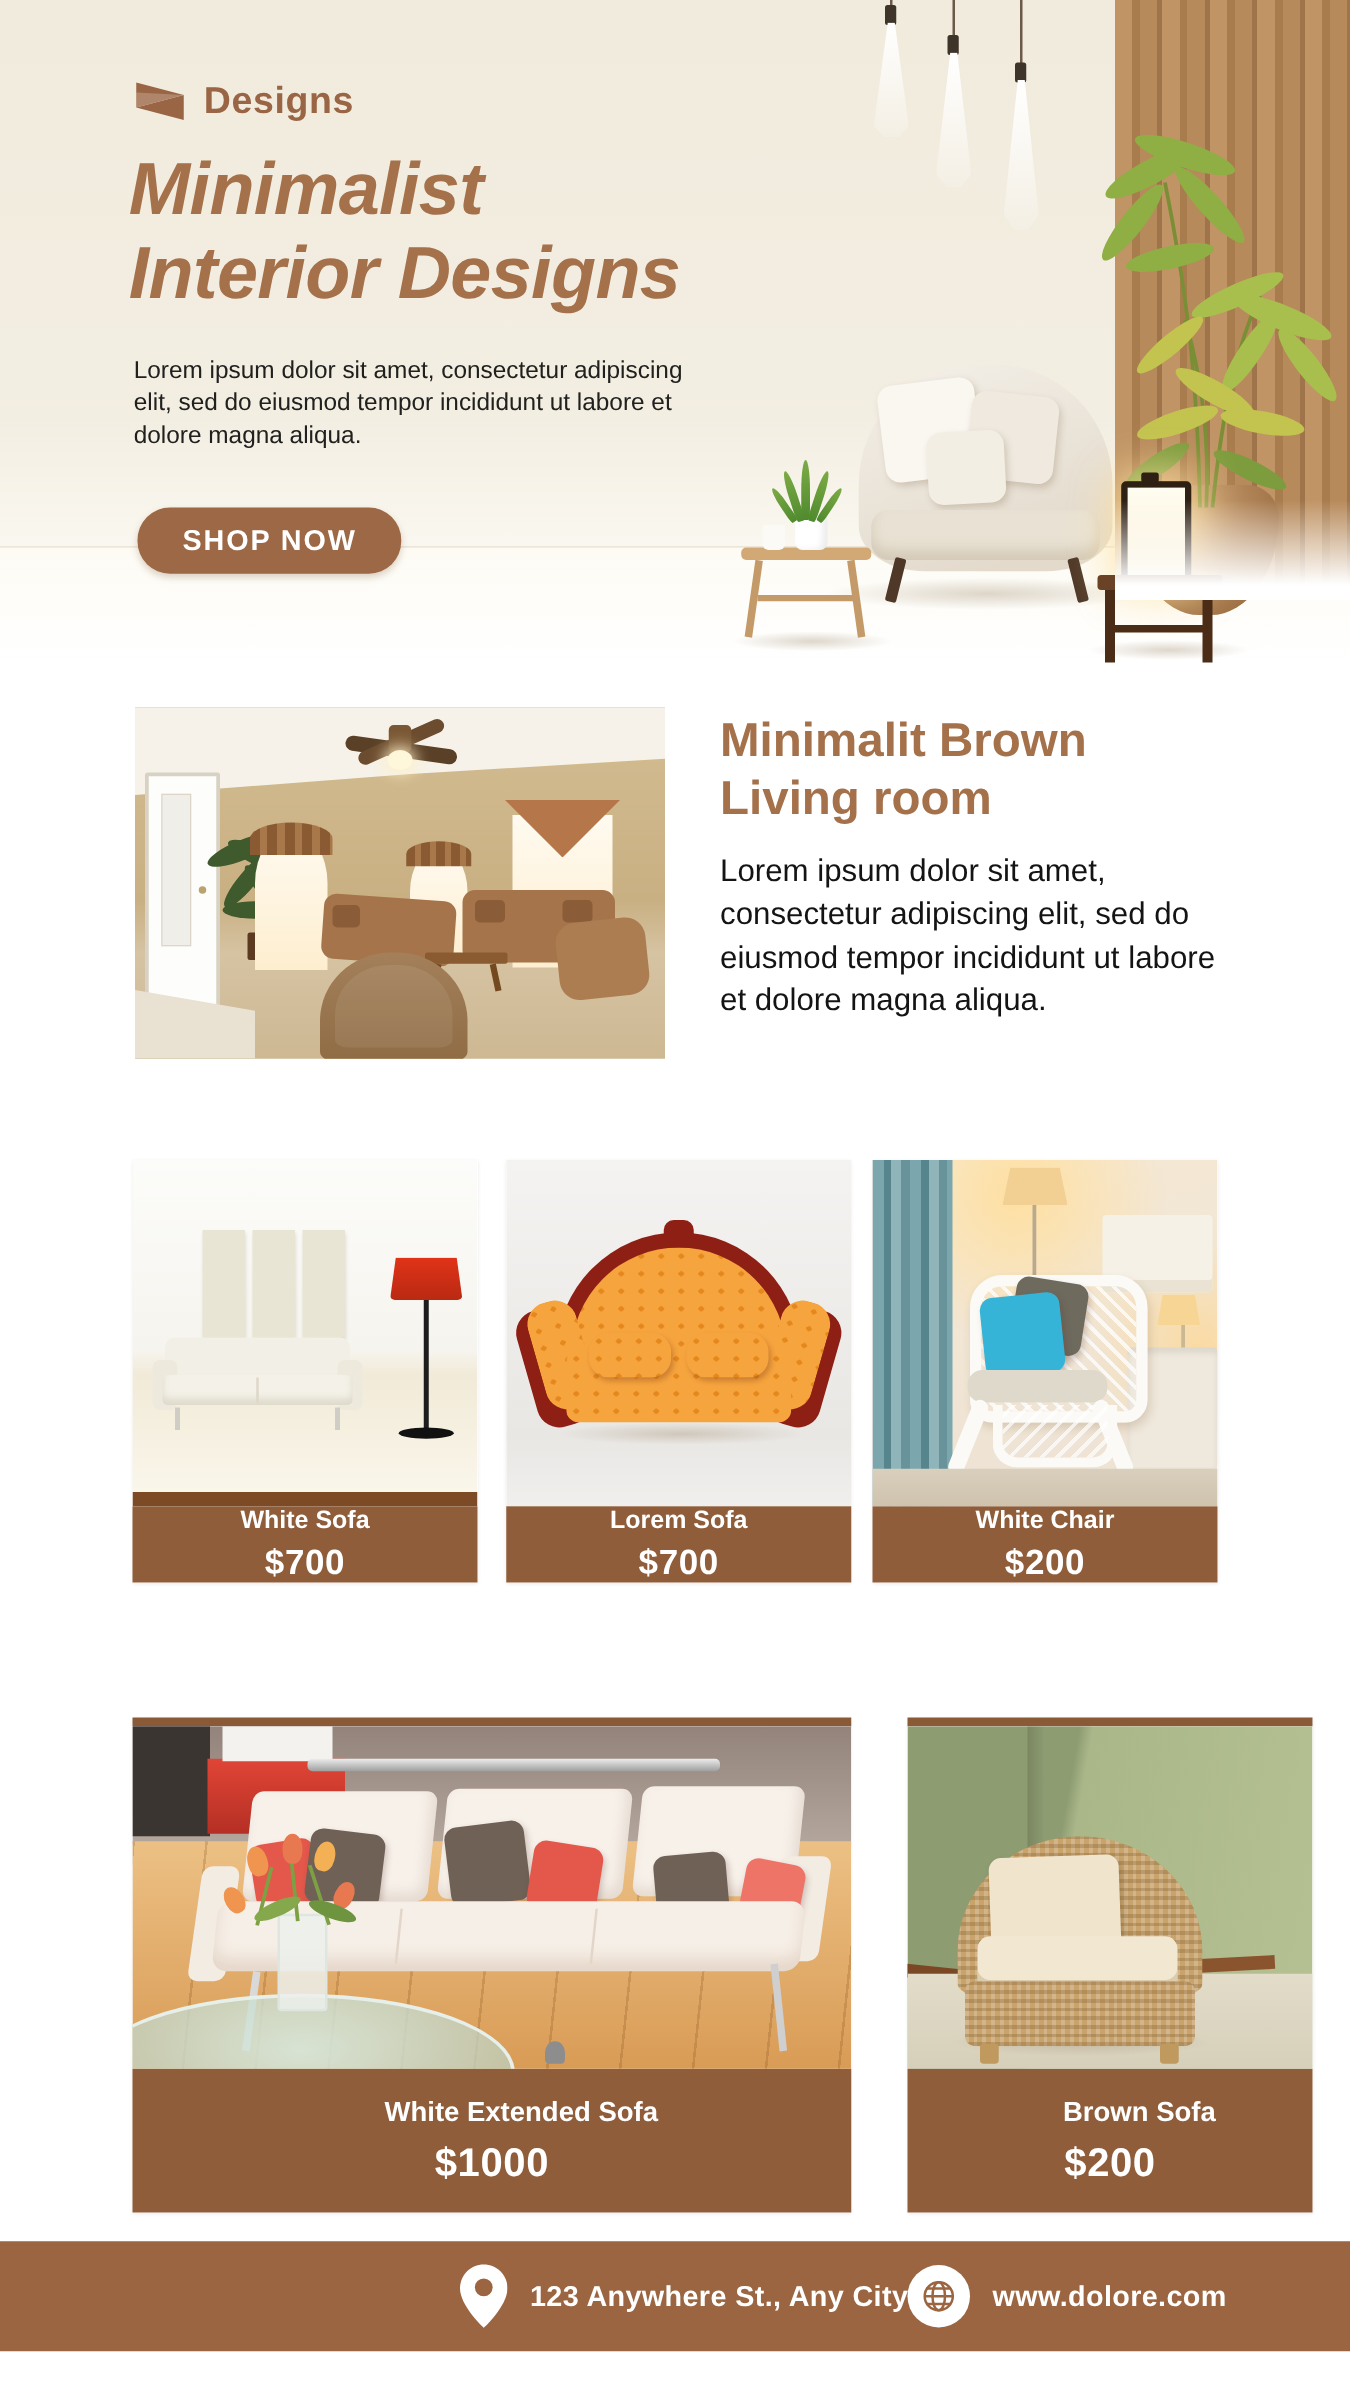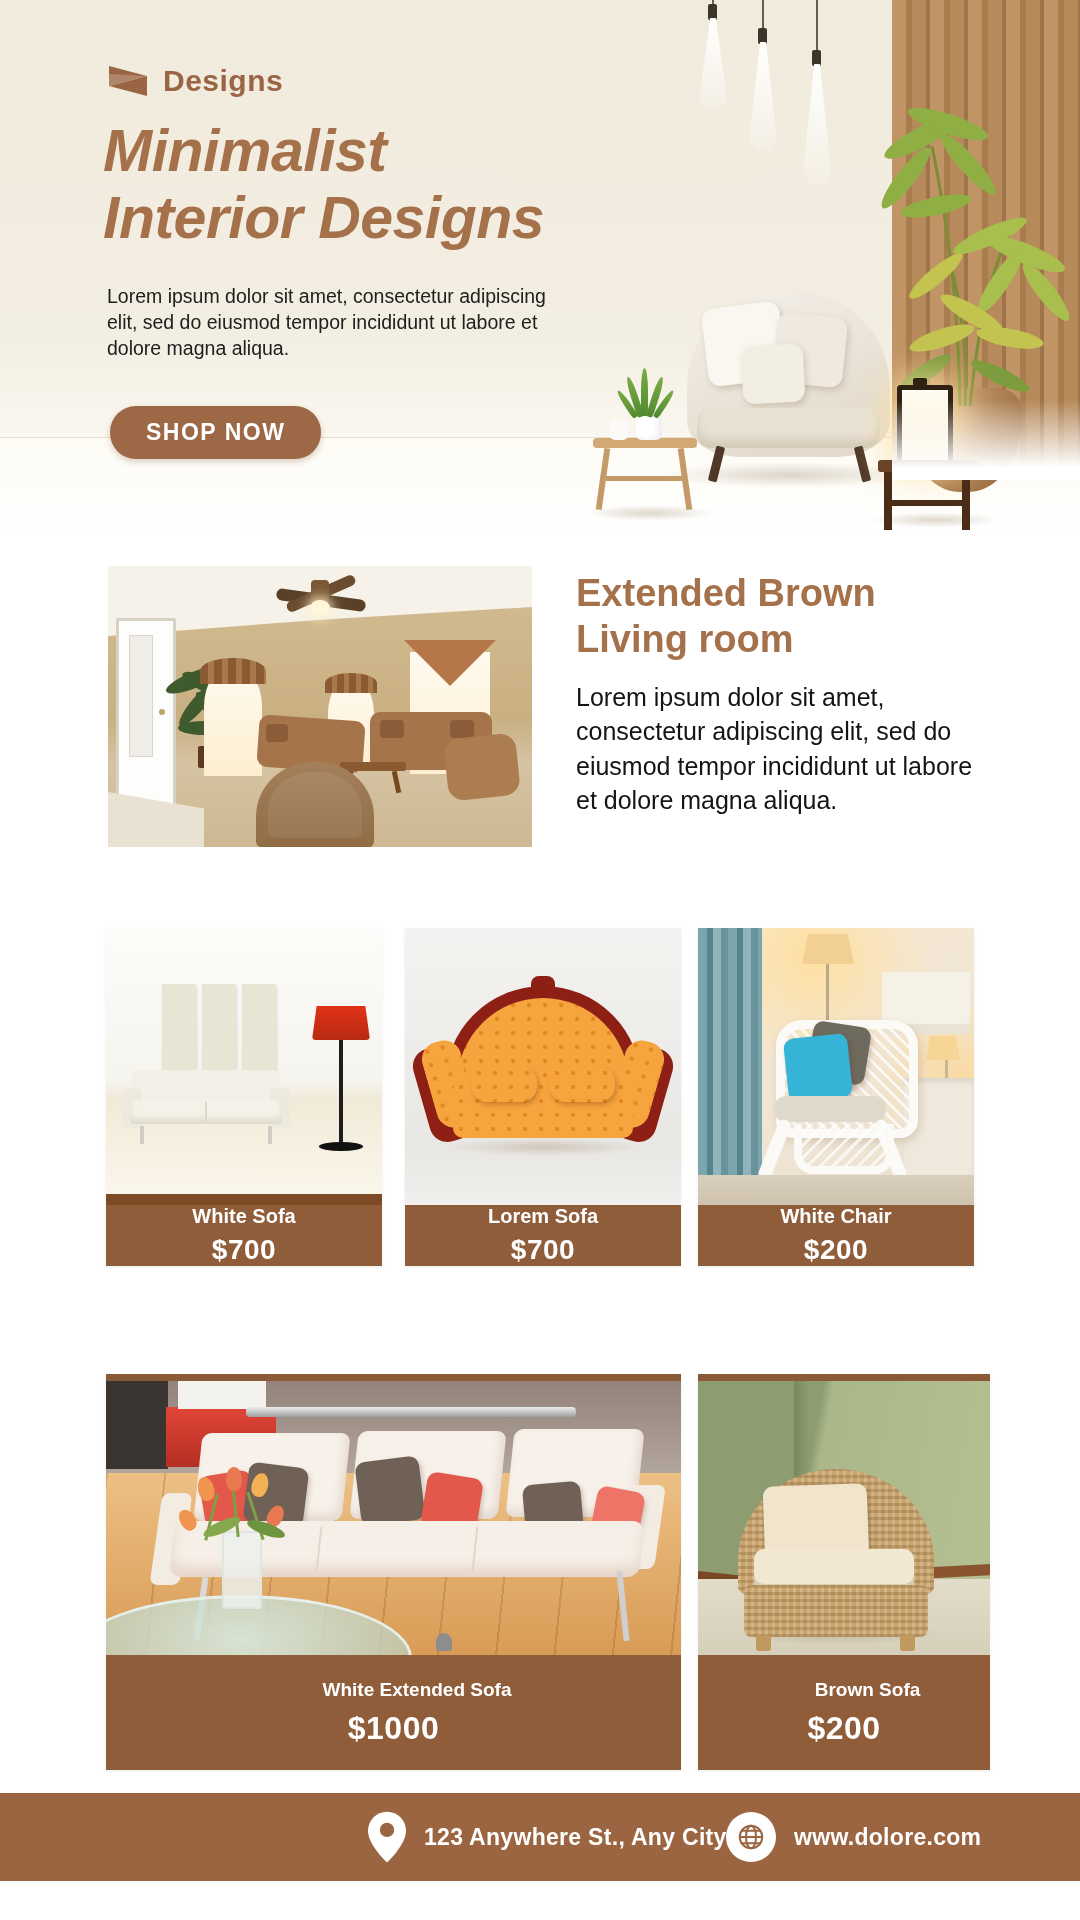--- a/index.html
+++ b/index.html
@@ -71,21 +71,21 @@
   .card{position:absolute;box-shadow:0 1px 3px rgba(0,0,0,.08);}
   .card-image{position:relative;width:100%;overflow:hidden;}
   .card-label{width:100%;background:#8f5d3a;color:#ffffff;text-align:center;
         display:flex;flex-direction:column;justify-content:center;gap:6px;}
   .r1 .card-image{height:277px;}
   .r1 .card-label{height:61px;}
   .r2 .card-image{height:281px;border-top:7px solid #8a5936;box-sizing:border-box;}
   .r2 .card-label{height:115px;gap:9px;}
   .p-name{font-size:20px;font-weight:bold;}
   .p-price{font-size:28px;font-weight:800;letter-spacing:.5px;}
-  .r2 .p-name{font-size:19px;padding-left:47px;}
+  .r2 .p-name{font-size:22px;padding-left:47px;}
   .r2 .p-price{font-size:32px;}
 
   
   .scene{position:relative;width:100%;height:100%;}
   
   .sc-ws{background:linear-gradient(180deg,#fcfcfa 0%,#f6f4ee 55%,#f1ead8 62%,#faf6ea 96%,#7c4a24 96%,#7c4a24 100%);}
   .ws-panel{position:absolute;top:56px;width:34px;height:86px;background:#e9e5d4;box-shadow:1px 2px 3px rgba(0,0,0,.12);}
   
   .sc-os{background:linear-gradient(180deg,#f4f3f1 0%,#e9e7e4 80%,#f0efed 100%);}
   .orange-fab{background-color:#f6a43e;background-image:radial-gradient(#e4871c 2.2px,transparent 2.4px);background-size:16px 14px;}
@@ -279,21 +279,21 @@
       </div>
 
       <div>
         <div class="abs" style="left:148px;top:196px;width:118px;height:88px;background:linear-gradient(180deg,#a3805a,#8f6c44);border-radius:48% 48% 12% 12%/62% 62% 10% 10%;"></div>
         <div class="abs" style="left:160px;top:206px;width:94px;height:66px;background:rgba(255,255,255,.08);border-radius:46% 46% 10% 10%/60% 60% 10% 10%;"></div>
       </div>
 
       <div class="abs" style="left:0;top:226px;width:96px;height:55px;background:#e9e2d2;clip-path:polygon(0 0,100% 30%,100% 100%,0 100%);"></div>
     </div>
 
-    <h2 class="feature-heading" style="margin:0;">Extended Brown Living room</h2>
+    <h2 class="feature-heading" style="margin:0;">Minimalit Brown Living room</h2>
     <p class="feature-desc" style="margin:0;">Lorem ipsum dolor sit amet, consectetur adipiscing elit, sed do eiusmod tempor incididunt ut labore et dolore magna aliqua.</p>
   </section>
 
   <div class="card r1" style="left:106px;top:928px;width:276px;">
     <div class="card-image">
       <div class="scene sc-ws">
         <div class="ws-panel" style="left:56px;"></div>
         <div class="ws-panel" style="left:96px;"></div>
         <div class="ws-panel" style="left:136px;"></div>
         <div>
@@ -420,21 +420,21 @@
           <div class="abs" style="left:140px;top:142px;width:40px;height:12px;background:#6f9440;border-radius:50%;transform:rotate(20deg);"></div>
         </div>
       </div>
     </div>
     <div class="card-label">
       <div class="p-name">White Extended Sofa</div>
       <div class="p-price">$1000</div>
     </div>
   </div>
 
-  <div class="card r2" style="left:698px;top:1374px;width:292px;">
+  <div class="card r2" style="left:726px;top:1374px;width:324px;">
     <div class="card-image">
       <div class="scene sc-bs">
         <div class="abs" style="left:96px;top:0;width:14px;height:210px;background:linear-gradient(90deg,rgba(60,70,40,.25),rgba(0,0,0,0));"></div>
         <div class="abs" style="left:-8px;top:196px;width:130px;height:11px;background:#7b4826;transform:rotate(6deg);"></div>
         <div class="abs" style="left:104px;top:188px;width:190px;height:11px;background:#8a552e;transform:rotate(-3deg);"></div>
         <div class="abs" style="left:0;bottom:0;width:100%;height:76px;background:linear-gradient(180deg,#e3dcc9,#d6cfba);"></div>
         <div>
           <div class="abs shadow-ell" style="left:34px;top:242px;width:210px;height:22px;"></div>
           <div class="abs wicker" style="left:40px;top:88px;width:196px;height:128px;border-radius:50% 50% 10% 10% / 72% 72% 8% 8%;"></div>
           <div class="abs" style="left:66px;top:104px;width:104px;height:80px;background:#f0e4cd;border-radius:10px;transform:rotate(-2deg);box-shadow:2px 3px 5px rgba(90,70,40,.25);"></div>

